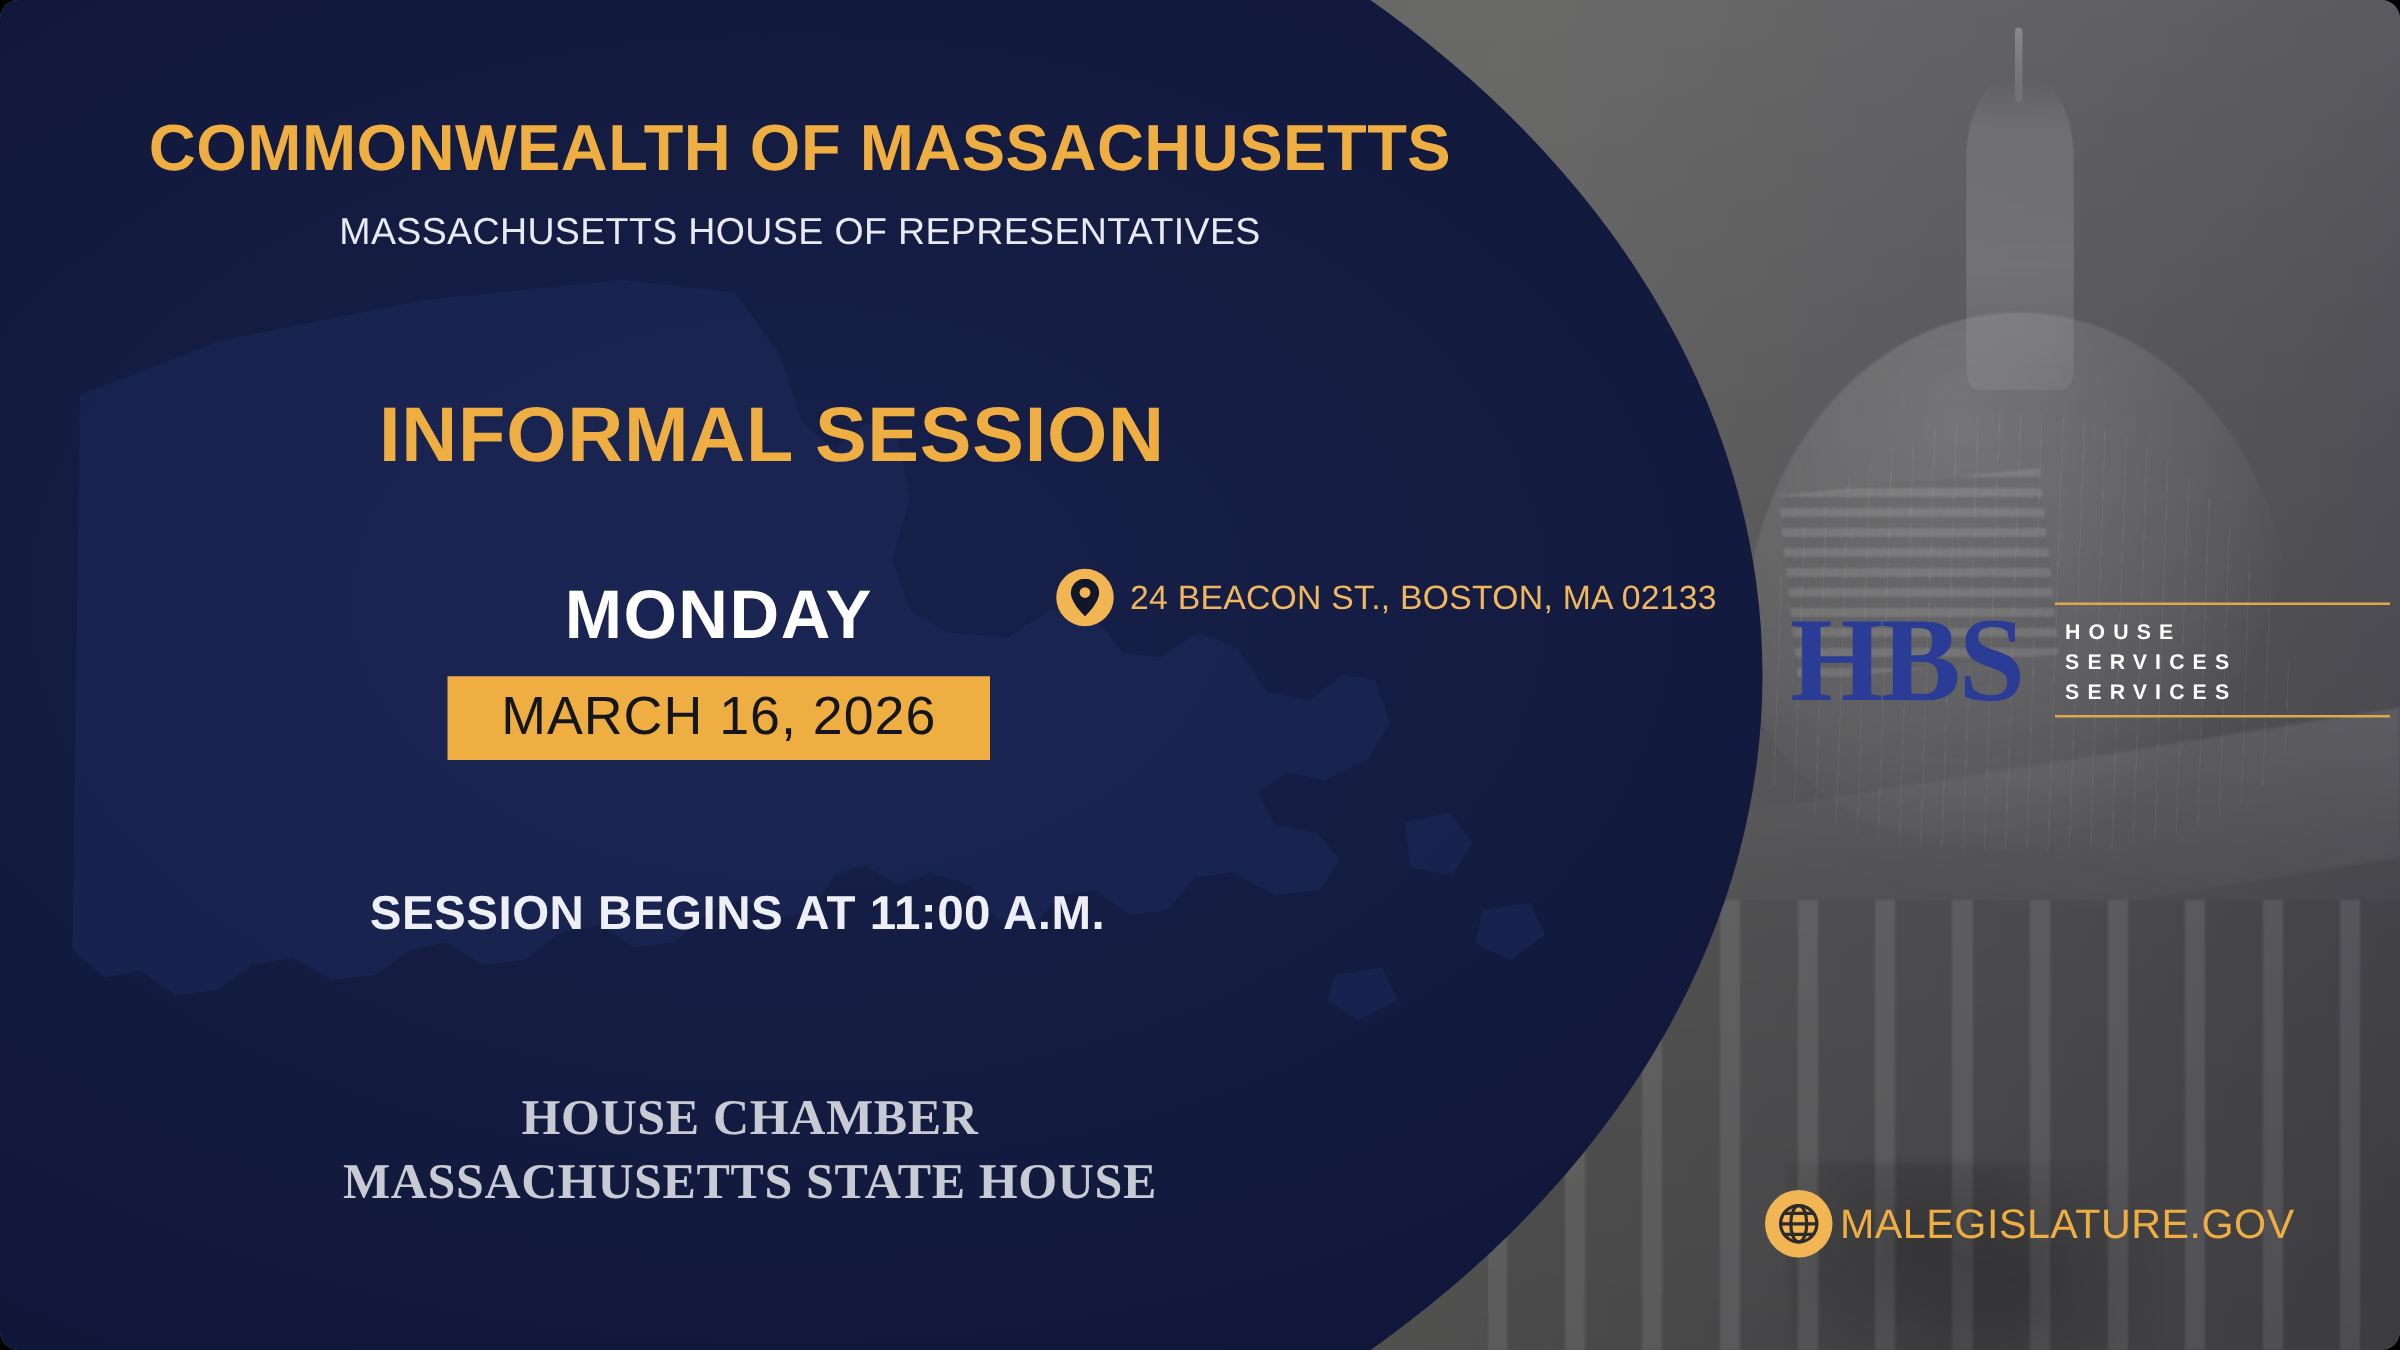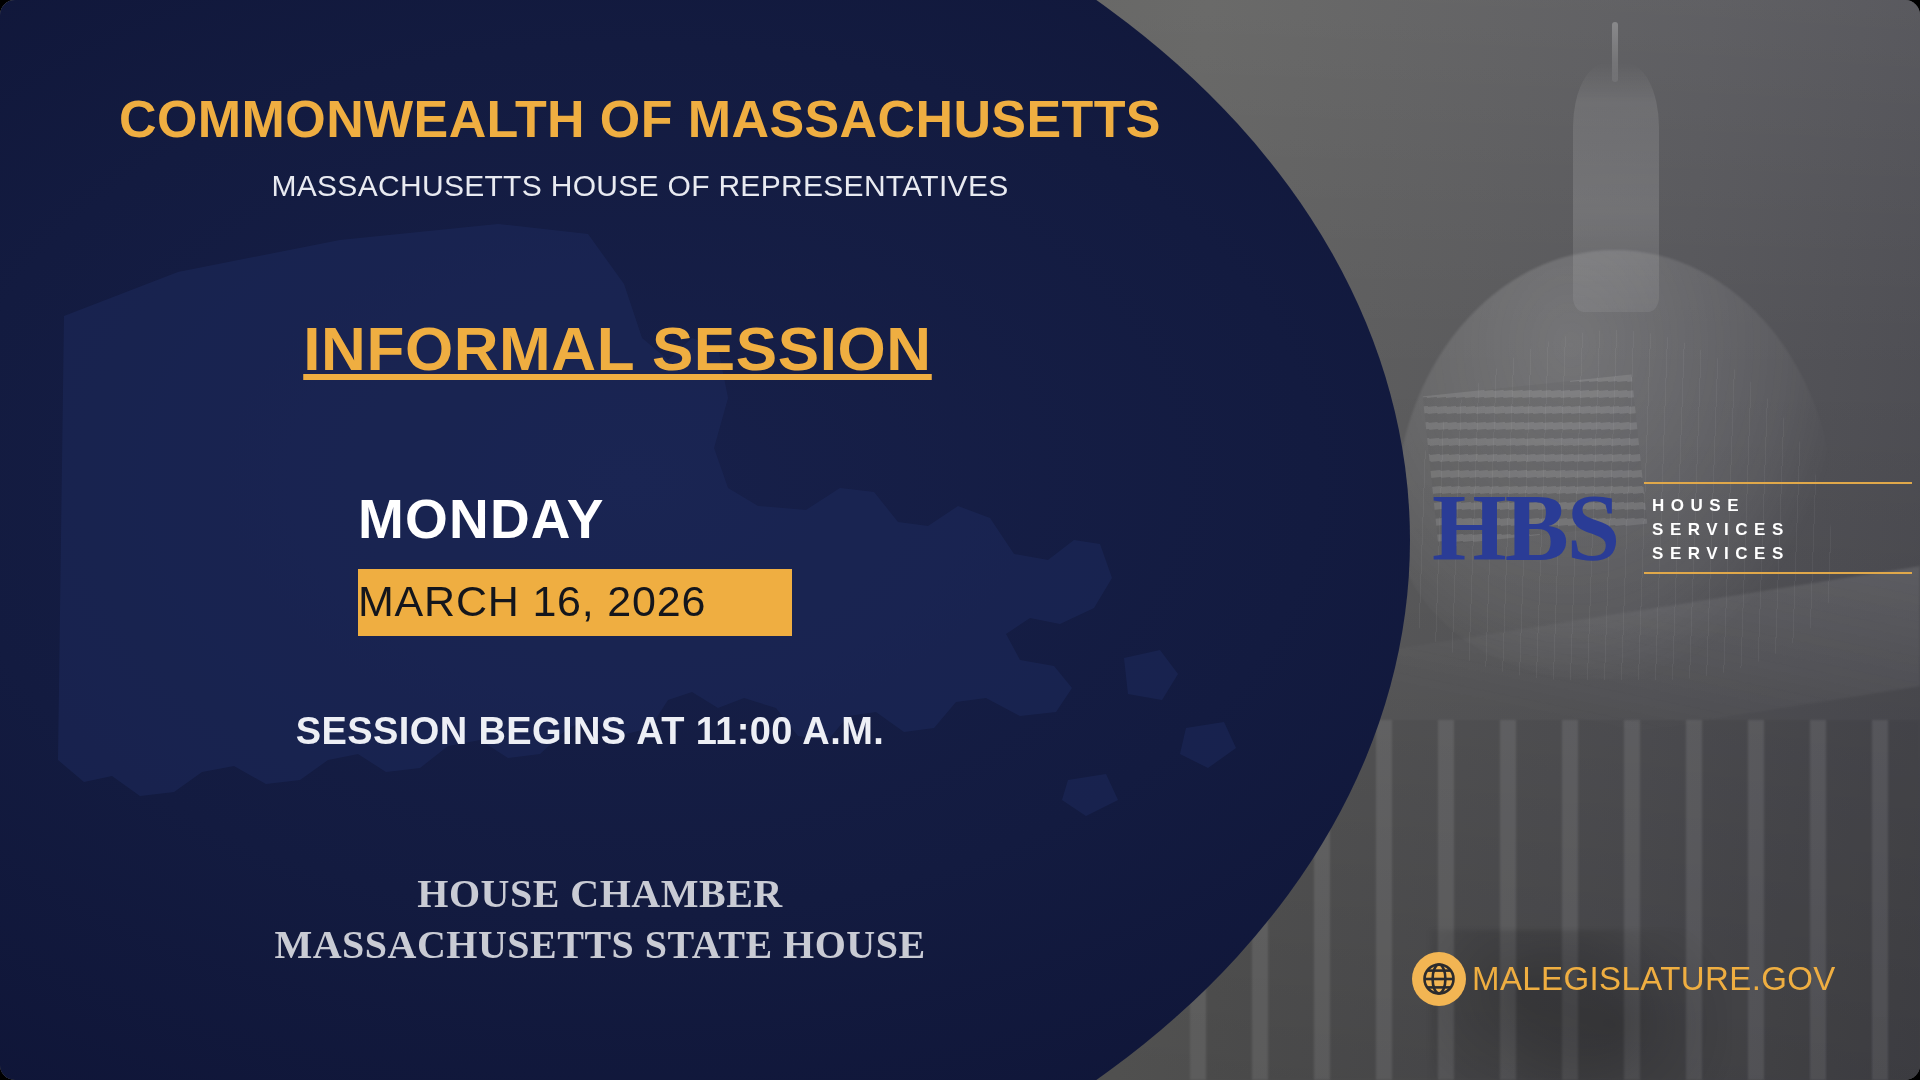--- a/index.html
+++ b/index.html
@@ -166,21 +166,20 @@
   .session-type {
     position: absolute;
     left: 0; top: 318px;
     width: 1235px;
     text-align: center;
     font-size: 62px;
     font-weight: 700;
     letter-spacing: .6px;
     color: #EFAE41;
     line-height: 1;
-    text-decoration: underline;
   }
 
   .address-row {
     position: absolute;
     left: 845px; top: 455px;
     display: flex;
     align-items: center;
     gap: 13px;
   }
   .pin-badge {
@@ -192,21 +191,21 @@
   }
   .pin-badge svg { display: block; }
   .address-text {
     font-size: 27px;
     font-weight: 400;
     letter-spacing: .2px;
     color: #F0B75E;
     white-space: nowrap;
   }
 
-  .date-block { position: absolute; left: 358px; top: 492px; width: 434px; text-align: left; }
+  .date-block { position: absolute; left: 358px; top: 464px; width: 434px; text-align: center; }
   .weekday {
     font-size: 55px;
     font-weight: 700;
     letter-spacing: 1.2px;
     color: #FFFFFF;
     line-height: 1;
   }
   .date-banner {
     margin-top: 22px;
     background: #EFAE41;
@@ -330,20 +329,29 @@
 
   <div class="content">
 
     <div class="title-block">
       <h1 class="headline">COMMONWEALTH OF MASSACHUSETTS</h1>
       <div class="subhead">MASSACHUSETTS HOUSE OF REPRESENTATIVES</div>
     </div>
 
     <div class="session-type">INFORMAL SESSION</div>
 
+    <div class="address-row">
+      <span class="pin-badge">
+        <svg width="24" height="30" viewBox="0 0 24 30" aria-hidden="true">
+          <path d="M12 0C5.7 0 0.7 5 0.7 11.2C0.7 19.6 12 30 12 30S23.3 19.6 23.3 11.2C23.3 5 18.3 0 12 0Z" fill="#111729"></path>
+          <circle cx="12" cy="11" r="4.3" fill="#F2B553"></circle>
+        </svg>
+      </span>
+      <span class="address-text">24 BEACON ST., BOSTON, MA 02133</span>
+    </div>
 
     <div class="date-block">
       <div class="weekday">MONDAY</div>
       <div class="date-banner">MARCH 16, 2026</div>
     </div>
 
     <div class="session-time">SESSION BEGINS AT 11:00 A.M.</div>
 
     <div class="venue-block">
       <div>HOUSE CHAMBER</div>

